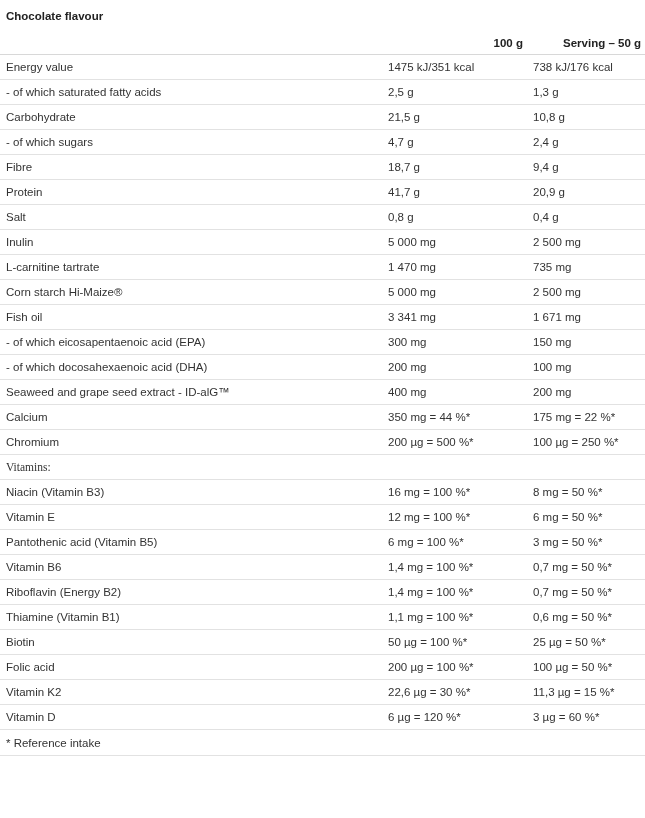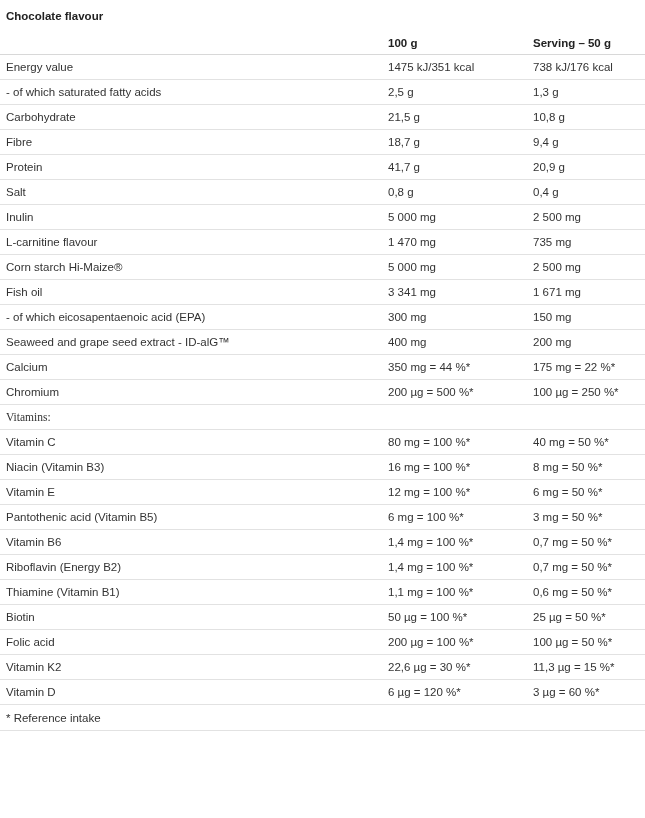--- a/index.html
+++ b/index.html
@@ -47,20 +47,21 @@
     line-height: 14px;
     white-space: nowrap;
     overflow: hidden;
   }
   table.nutrition thead th {
     font-weight: bold;
     color: #222222;
     border-bottom: 1px solid #d8d8d8;
     padding-top: 6px;
     padding-bottom: 4px;
+    text-align: right;
   }
   table.nutrition thead th.blank {
     border-bottom: 1px solid #d8d8d8;
   }
   tr.section td {
     color: #333333;
     font-family: Liberation Serif, serif;
   }
   .footnote {
     padding: 7px 6px 6px 6px;
@@ -99,58 +100,68 @@
           <td>- of which saturated fatty acids</td>
           <td>2,5 g</td>
           <td>1,3 g</td>
         </tr>
         <tr>
           <td>Carbohydrate</td>
           <td>21,5 g</td>
           <td>10,8 g</td>
         </tr>
         <tr>
+          <td>- of which sugars</td>
+          <td>4,7 g</td>
+          <td>2,4 g</td>
+        </tr>
+        <tr>
           <td>Fibre</td>
           <td>18,7 g</td>
           <td>9,4 g</td>
         </tr>
         <tr>
           <td>Protein</td>
           <td>41,7 g</td>
           <td>20,9 g</td>
         </tr>
         <tr>
           <td>Salt</td>
           <td>0,8 g</td>
           <td>0,4 g</td>
         </tr>
         <tr>
           <td>Inulin</td>
           <td>5 000 mg</td>
           <td>2 500 mg</td>
         </tr>
         <tr>
-          <td>L-carnitine flavour</td>
+          <td>L-carnitine tartrate</td>
           <td>1 470 mg</td>
           <td>735 mg</td>
         </tr>
         <tr>
           <td>Corn starch Hi-Maize®</td>
           <td>5 000 mg</td>
           <td>2 500 mg</td>
         </tr>
         <tr>
           <td>Fish oil</td>
           <td>3 341 mg</td>
           <td>1 671 mg</td>
         </tr>
         <tr>
           <td> - of which eicosapentaenoic acid (EPA)</td>
           <td>300 mg</td>
           <td>150 mg</td>
+        </tr>
+        <tr>
+          <td> - of which docosahexaenoic acid (DHA)</td>
+          <td>200 mg</td>
+          <td>100 mg</td>
         </tr>
         <tr>
           <td>Seaweed and grape seed extract - ID-alG™</td>
           <td>400 mg</td>
           <td>200 mg</td>
         </tr>
         <tr>
           <td>Calcium</td>
           <td>350 mg = 44 %*</td>
           <td>175 mg = 22 %*</td>
@@ -159,25 +170,20 @@
           <td>Chromium</td>
           <td>200 µg = 500 %*</td>
           <td>100 µg = 250 %*</td>
         </tr>
         <tr class="section">
           <td>Vitamins:</td>
           <td></td>
           <td></td>
         </tr>
         <tr>
-          <td>Vitamin C</td>
-          <td>80 mg = 100 %*</td>
-          <td>40 mg = 50 %*</td>
-        </tr>
-        <tr>
           <td>Niacin (Vitamin B3)</td>
           <td>16 mg = 100 %*</td>
           <td>8 mg = 50 %*</td>
         </tr>
         <tr>
           <td>Vitamin E</td>
           <td>12 mg = 100 %*</td>
           <td>6 mg = 50 %*</td>
         </tr>
         <tr>

